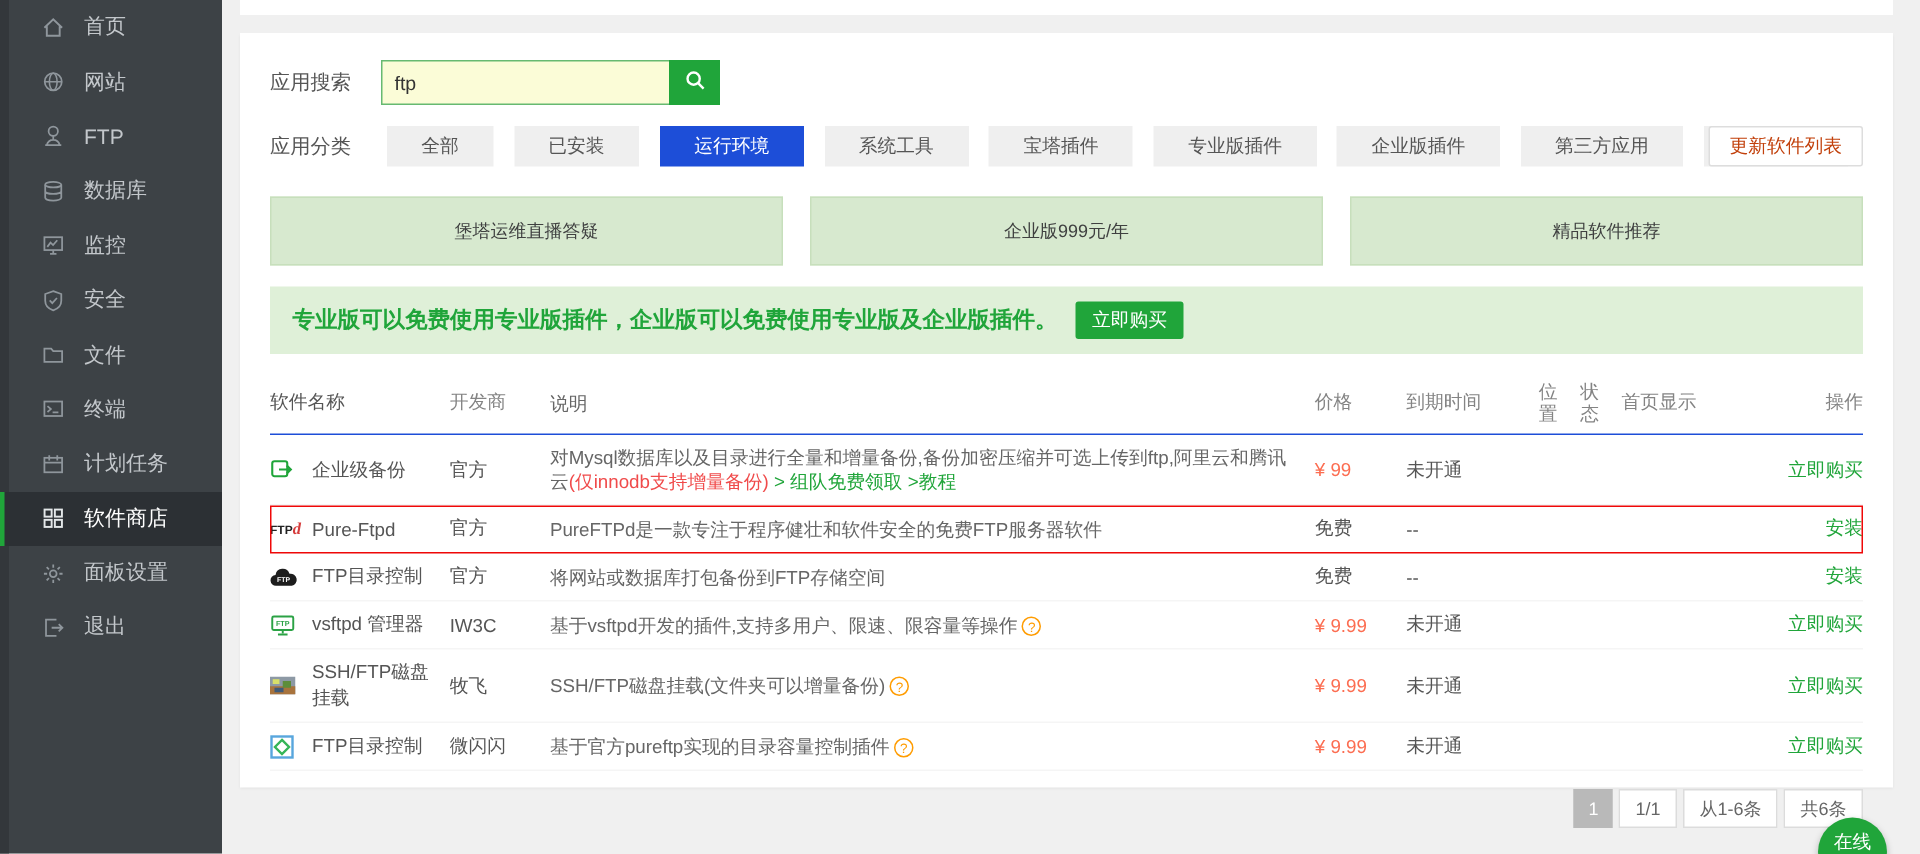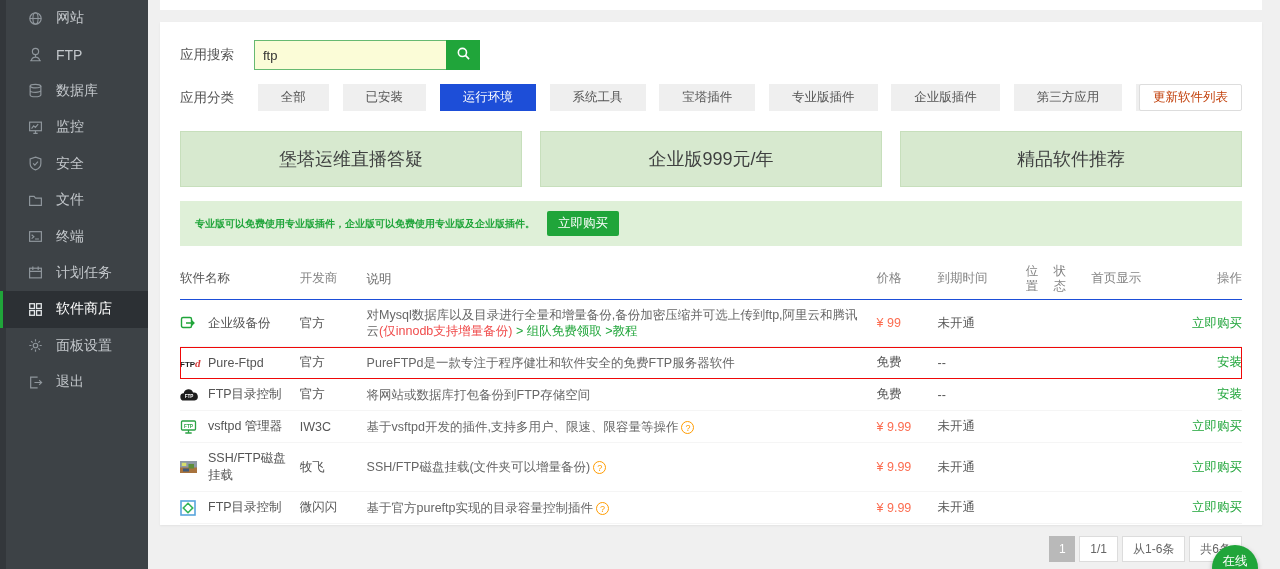--- a/index.html
+++ b/index.html
@@ -35,44 +35,44 @@
   
   .cat-row { display:flex; align-items:center; margin-top:14px; height:27px; position:relative;justify-content:space-between; }
   .cat-btn { height:27px; line-height:27px; padding:0 23px; background:#efefef; color:#555;
     font-size:12.5px; margin-right:10px; cursor:pointer; border:none; font-family:inherit; white-space:nowrap; }
   .cat-btn.active { background:#1d4ed8; color:#fff; }
   .update-btn { position:absolute; right:0; top:0; height:27px; line-height:25px; padding:0 13px;
     background:#fff; border:1px solid #ddd; border-radius:2px; color:#c2410c; font-size:12.5px; cursor:pointer; font-family:inherit; }
 
   
   .banner-row { display:flex; gap:18px; margin-top:20px; }
-  .banner { flex:1; height:56px; background:#d7e9cf; border:1px solid #c7dfbc; display:flex;
-    align-items:center; justify-content:center; font-size:18px; color:#3f4040; cursor:pointer; }
+  .banner { flex:1; height:46px; background:#d7e9cf; border:1px solid #c7dfbc; display:flex;
+    align-items:center; justify-content:center; font-size:12px; color:#3f4040; cursor:pointer; }
 
   
   .notice { margin-top:14px; background:#dff0d8; padding:10px 15px; display:flex; align-items:center; }
-  .notice-text { color:#20a53a; font-weight:bold; font-size:10px; }
+  .notice-text { color:#20a53a; font-weight:bold; font-size:15px; }
   .notice-btn { margin-left:12px; background:#20a53a; color:#fff; border:none; border-radius:2px;
     padding:4px 11px; font-size:12.5px; cursor:pointer; font-family:inherit; }
 
   
   .table { margin-top:12px; }
   .t-head, .t-row { display:flex; align-items:center; }
   .t-head { height:42px; border-bottom:1px solid #1d4ed8; color:#848484; }
   .t-row { border-bottom:1px solid #f5f5f5; padding:7px 0; min-height:29px; position:relative; }
   .t-row.row-highlight { outline:1px solid #ef0808; outline-offset:-1px; }
   .c { padding-right:8px; }
   .col-name { width:122px; display:flex; align-items:center; color:#555; }
   .col-dev { width:68px; }
   .col-desc { width:520px; color:#666; line-height:16px; }
   .col-price { width:62px; }
   .col-expire { width:90px; }
   .col-pos { width:28px; }
   .col-status { width:28px; }
-  .col-home { width:80px;text-align:center; }
+  .col-home { width:80px; }
   .col-action { width:84px; text-align:right; padding-right:0; }
   .v-wrap { display:inline-block; width:14px; word-break:break-all; line-height:15px; }
   .app-icon { width:20px; margin-right:8px; display:inline-flex; flex:0 0 20px; }
   .ftpd-logo { font-size:8px; font-weight:bold; color:#222; letter-spacing:0; white-space:nowrap; }
   .ftpd-logo i { color:#d63c3c; font-family:"Liberation Serif","DejaVu Serif",serif; font-size:11px; }
   .d-red { color:#f04b4b; }
   .d-link { color:#20a53a; text-decoration:none; cursor:pointer; }
   .help-icon { display:inline-block; width:13px; height:13px; line-height:12px; border:1px solid #ff9c00;
     color:#ff9c00; border-radius:50%; text-align:center; font-size:9px; margin-left:3px; cursor:pointer; }
   .price-orange { color:#fc6d51; }
@@ -86,20 +86,28 @@
 
   
   .online-fab { position:absolute; left:1212px; top:545px; width:46px; height:46px; border-radius:50%;
     background:#20a53a; color:#fff; font-size:12.5px; display:flex; justify-content:center;
     padding-top:8px; box-shadow:0 2px 5px rgba(0,0,0,.25); cursor:pointer; z-index:10; }
 </style>
 </head>
 <body>
 
 <nav class="sidebar" id="sidebar">
+    <div class="side-item">
+    <span class="s-icon">
+        <svg viewBox="0 0 14 14">
+          <path d="M1.5 7L7 1.8 12.5 7M3 6v6h8V6" fill="none" stroke="currentColor" stroke-width="1.2"></path>
+        </svg>
+      </span>
+    <span class="s-label">首页</span>
+  </div>
     <div class="side-item">
     <span class="s-icon">
         <svg viewBox="0 0 14 14">
           <circle cx="7" cy="7" r="5.3" fill="none" stroke="currentColor" stroke-width="1.1"></circle>
           <ellipse cx="7" cy="7" rx="2.4" ry="5.3" fill="none" stroke="currentColor" stroke-width="1"></ellipse>
           <path d="M1.7 7h10.6" stroke="currentColor" stroke-width="1"></path>
         </svg>
       </span>
     <span class="s-label">网站</span>
   </div>

